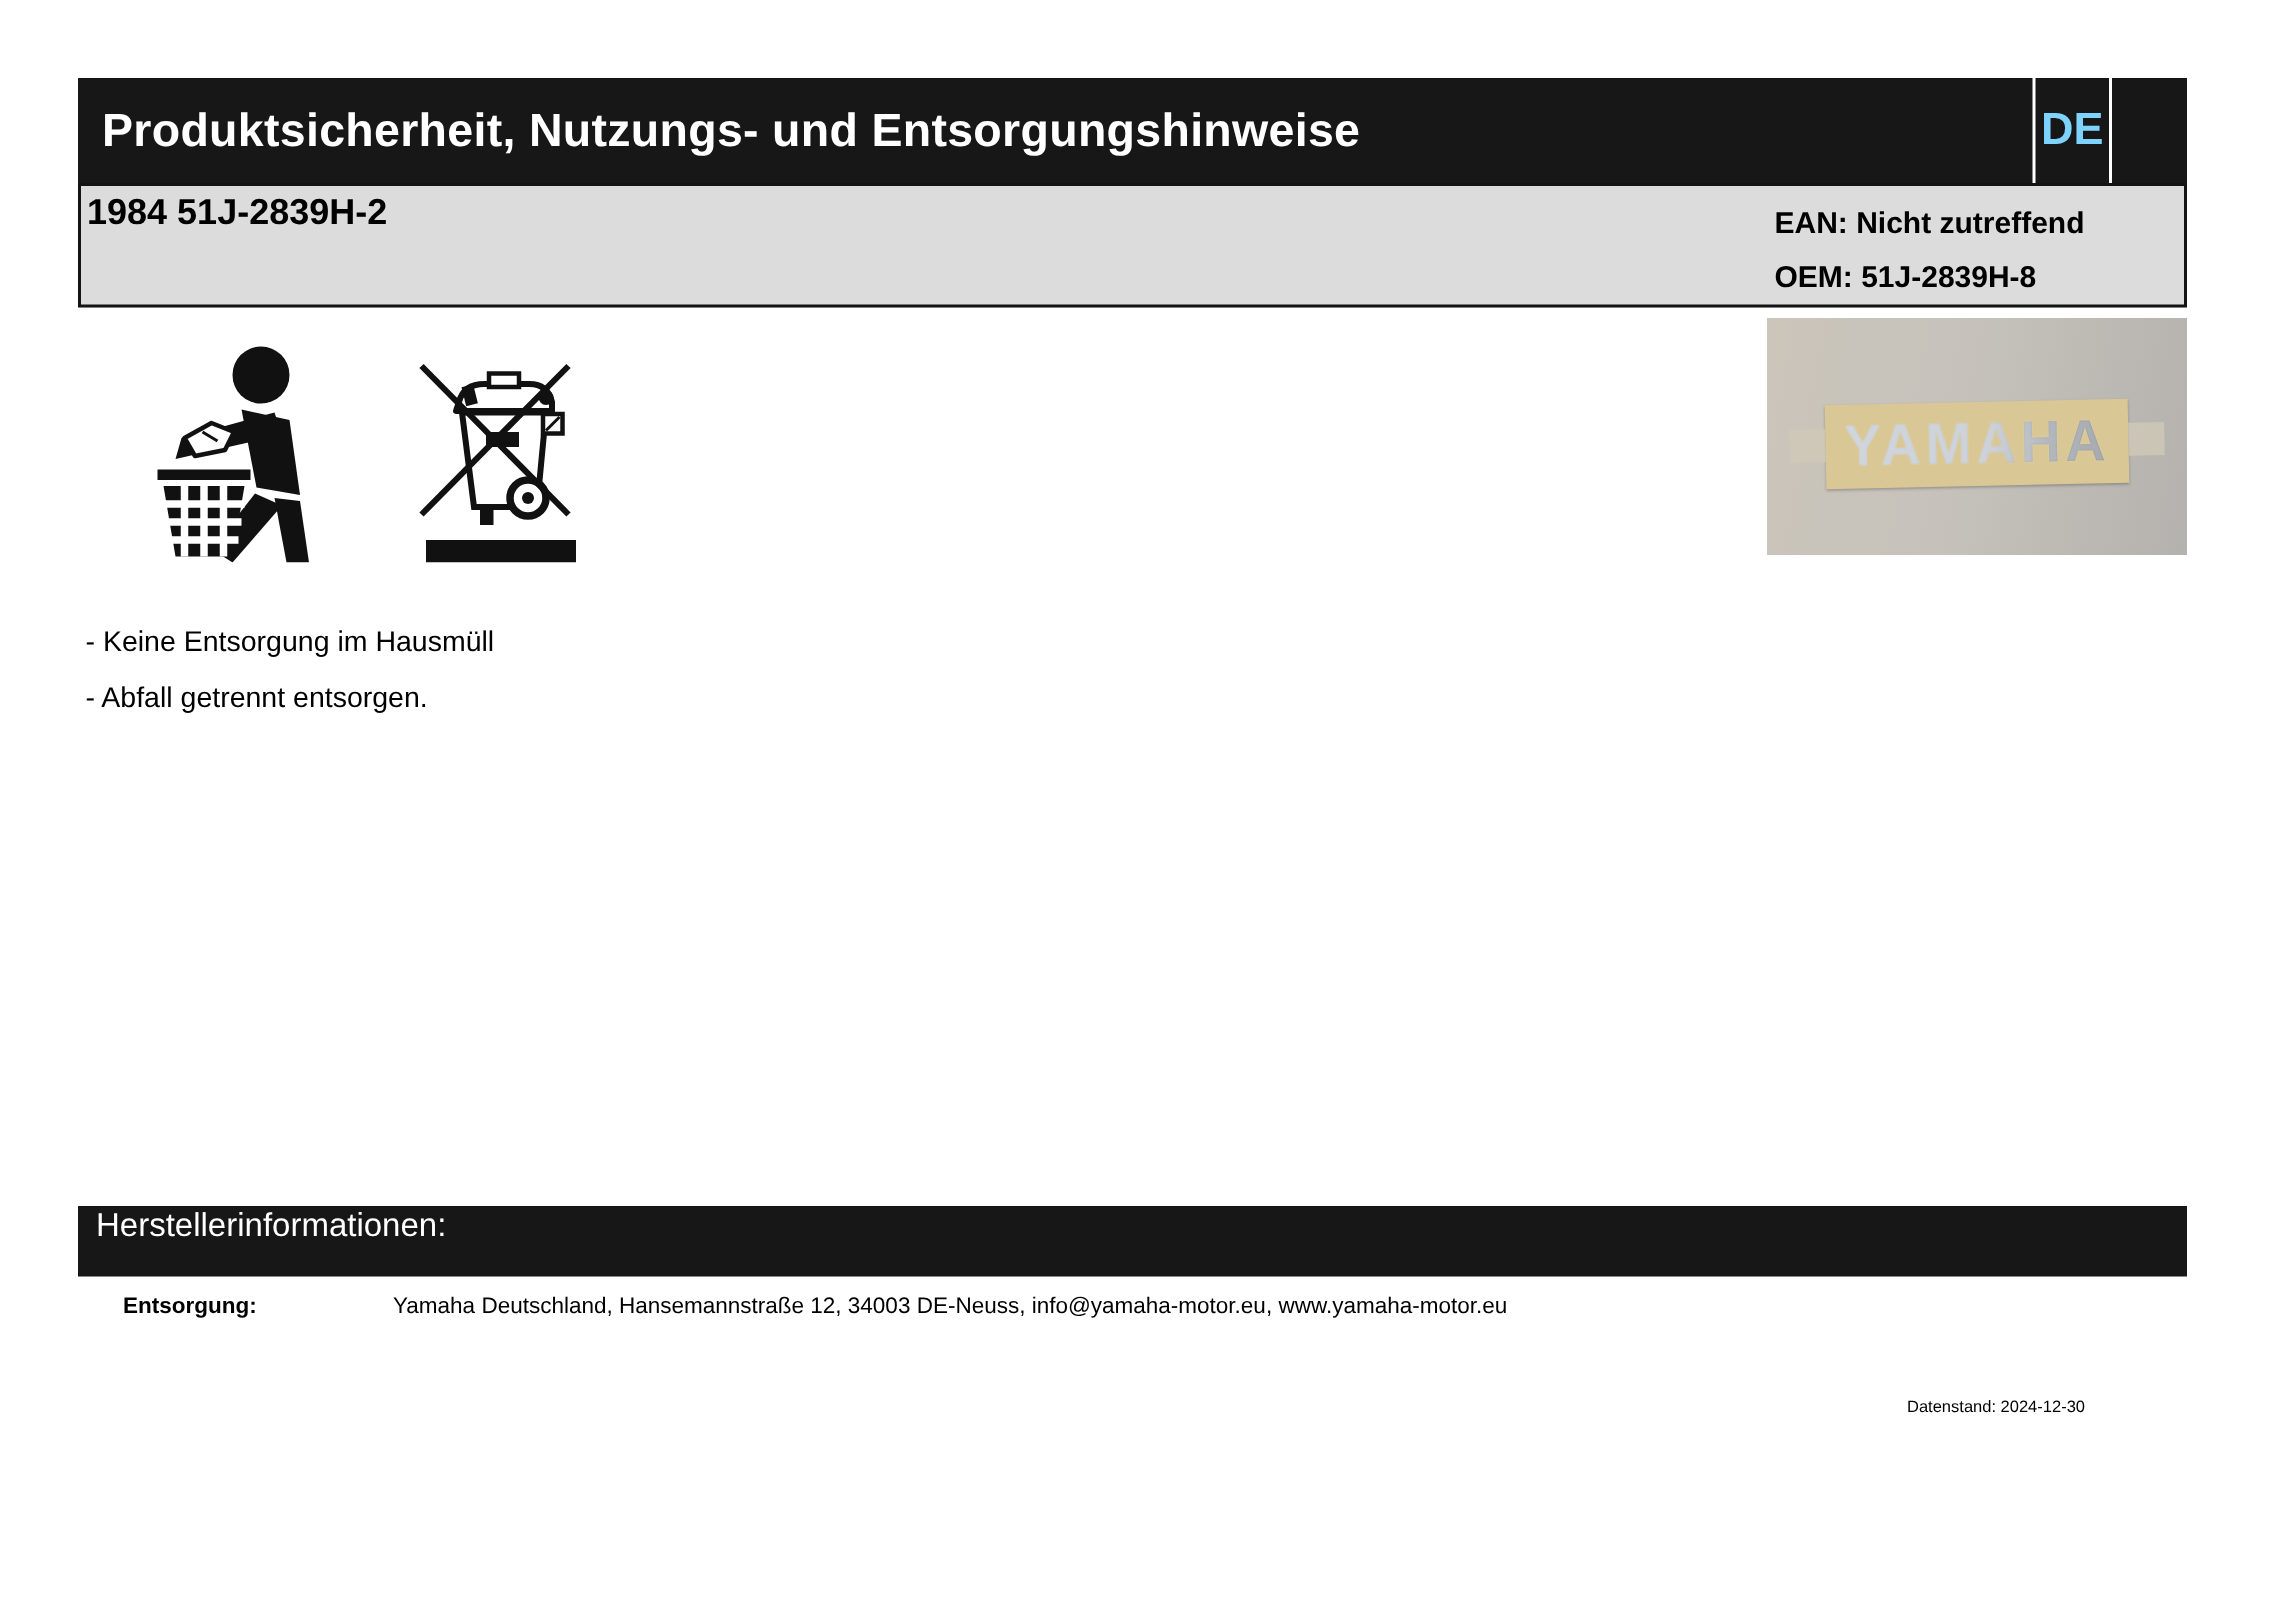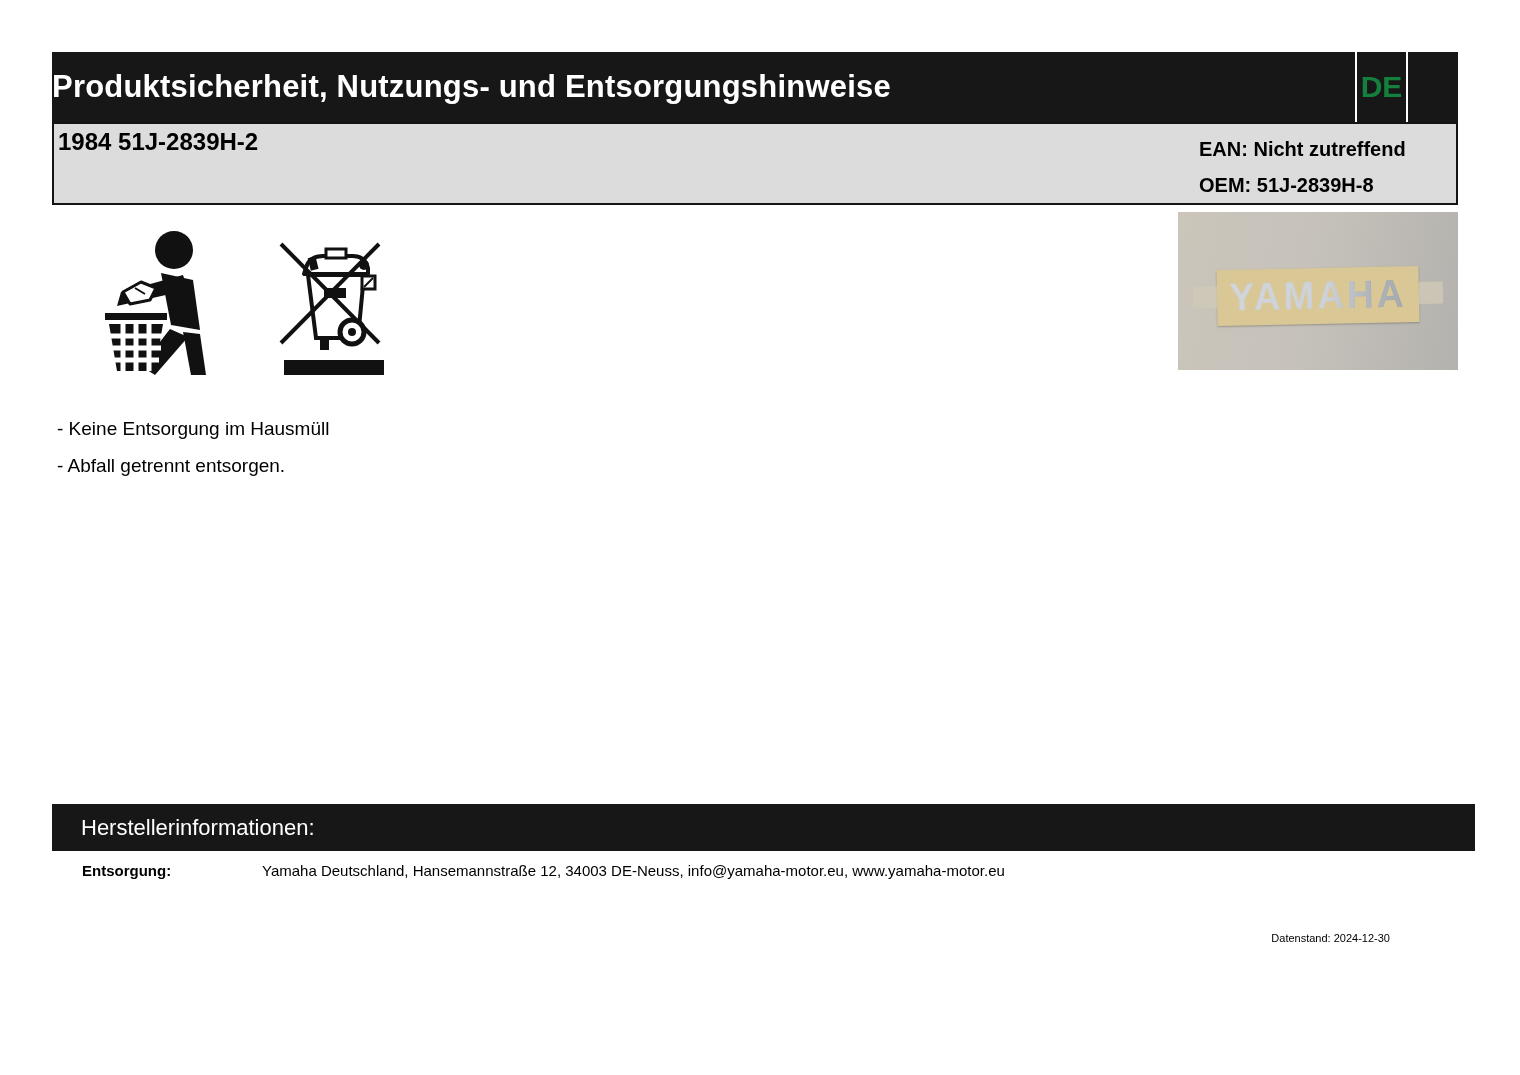--- a/index.html
+++ b/index.html
@@ -6,38 +6,38 @@
   .page {
     position:relative; width:1520px; height:1075px; background:#ffffff;
     font-family:"Liberation Sans", sans-serif; color:#000; overflow:hidden;
   }
   
   .header-bar {
     position:absolute; left:52px; top:52px; width:1406px; height:70px;
     background:#171717; display:flex; align-items:center;
   }
   .header-title {
-    color:#fff; font-size:31px; font-weight:bold; 
+    color:#fff; font-size:31px; font-weight:bold; padding-left:16px;
     letter-spacing:0.2px; white-space:nowrap;
   }
   .de-box {
     position:absolute; right:50px; top:0; bottom:0; width:49px;
     border-left:2px solid #fff; border-right:2px solid #fff;
     display:flex; align-items:center; justify-content:center;
-    color:#15803d; font-size:30px; font-weight:bold;
+    color:#7dd3fc; font-size:30px; font-weight:bold;
   }
   
   .subtitle-bar {
     position:absolute; left:52px; top:122px; width:1402px; height:79px;
     background:#dcdcdc; border:2px solid #141414;
   }
   .product-line1 { margin:6px 0 0 14px; font-size:24px; font-weight:bold; white-space:nowrap; }
   .product-line2 { margin:4px 0 0 4px;  font-size:24px; font-weight:bold; white-space:nowrap; }
   .ean-oem {
-    position:absolute; left:1129px; top:7px; font-size:20px; font-weight:bold; line-height:36px;margin-left:16px;
+    position:absolute; left:1129px; top:7px; font-size:20px; font-weight:bold; line-height:36px;
   }
   
   .icon-tidyman { position:absolute; left:95px;  top:228px; width:122px; height:147px; }
   .icon-weee    { position:absolute; left:278px; top:230px; width:112px; height:145px; }
   
   .photo {
     position:absolute; left:1178px; top:212px; width:280px; height:158px;
     background:linear-gradient(100deg,#cbc5ba 0%,#c6c2bb 45%,#b4b2ae 100%);
     overflow:hidden;
   }
@@ -57,21 +57,21 @@
     color:#aab2bc;
     background:linear-gradient(90deg,#b9c0c9 0%,#b4bbc4 55%,#8a9199 78%,#767d85 100%);
     -webkit-background-clip:text; background-clip:text; -webkit-text-fill-color:transparent;
     text-shadow:0 0 1px rgba(255,255,255,0.35);
   }
   
   .notes { position:absolute; left:57px; top:410px; font-size:19px; line-height:37px; }
   
   .mfr-bar {
     position:absolute; left:52px; top:804px; width:1406px; height:47px;
-    background:#171717; display:flex; align-items:center;padding-left:17px;
+    background:#171717; display:flex; align-items:flex-start;
   }
   .mfr-heading { color:#fff; font-size:22px; padding-left:12px; font-weight:normal; }
   .mfr-label { position:absolute; left:82px;  top:862px; font-size:15px; font-weight:bold; }
   .mfr-value { position:absolute; left:262px; top:862px; font-size:15px; white-space:nowrap; }
   
   .data-status { position:absolute; right:130px; top:932px; font-size:11px; }
   svg .blk { fill:#111; }
   svg .ln  { stroke:#111; fill:none; }
 </style>
 </head>

